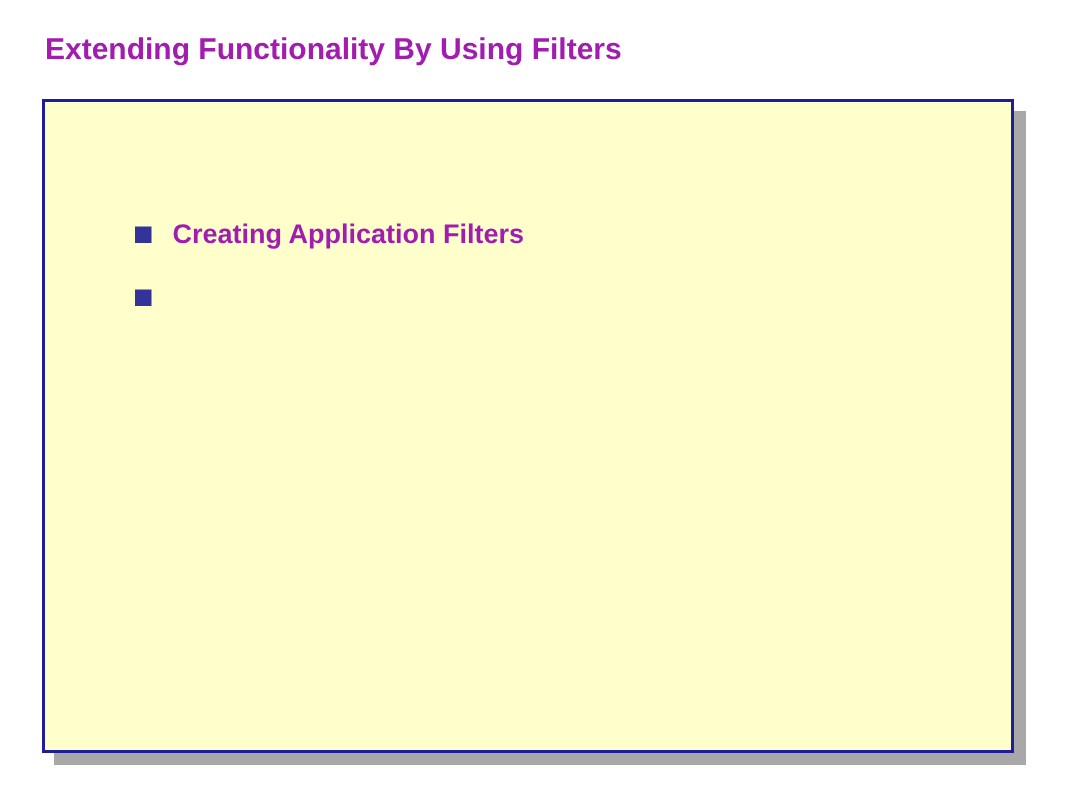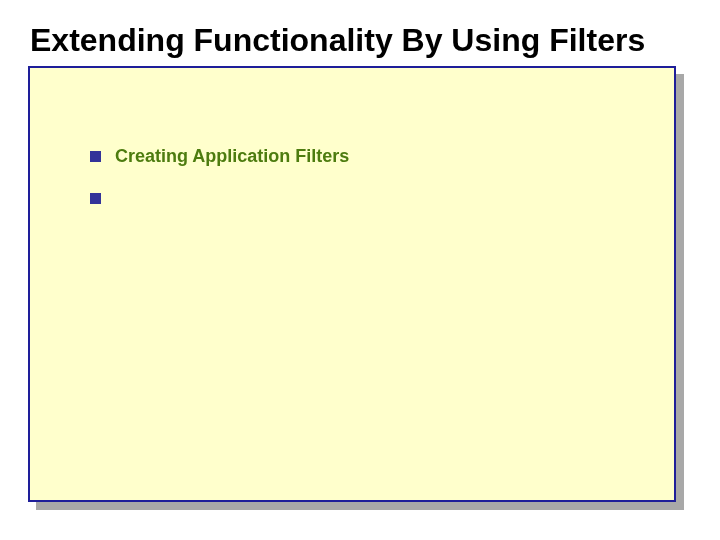--- a/index.html
+++ b/index.html
@@ -9,23 +9,23 @@
     height: 540px;
     background: #ffffff;
     font-family: Arial, Helvetica, sans-serif;
     position: relative;
     overflow: hidden;
   }
   .slide-title {
     position: absolute;
     top: 22px;
     left: 30px;
-    font-size: 32px;
+    font-size: 20px;
     font-weight: bold;
-    color: #000000;
+    color: #a21caf;
   }
   .content-shadow {
     position: absolute;
     top: 74px;
     left: 36px;
     width: 648px;
     height: 436px;
     background: #a8a8a8;
   }
   .content-box {
@@ -51,21 +51,21 @@
   .bullet-square {
     width: 11px;
     height: 11px;
     background: #333399;
     margin-right: 14px;
     flex-shrink: 0;
   }
   .bullet-text {
     font-size: 18px;
     font-weight: bold;
-    color: #4d7c0f;
+    color: #a21caf;
   }
 </style>
 </head>
 <body>
 
 <div class="slide-title">Extending Functionality By Using Filters</div>
 
 <div class="content-shadow"></div>
 <div class="content-box">
   <div class="bullets">

